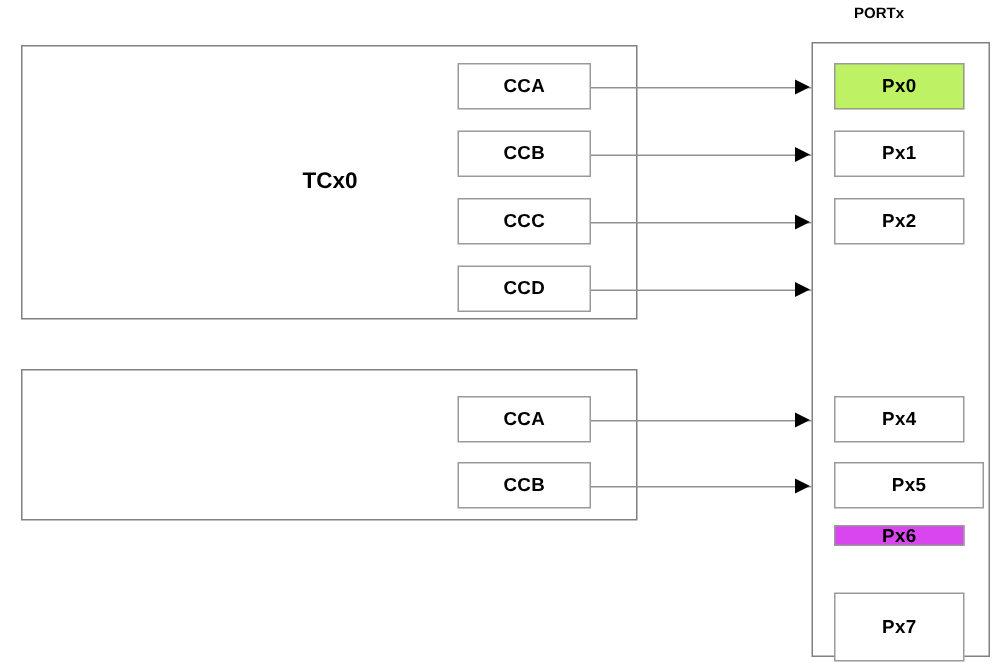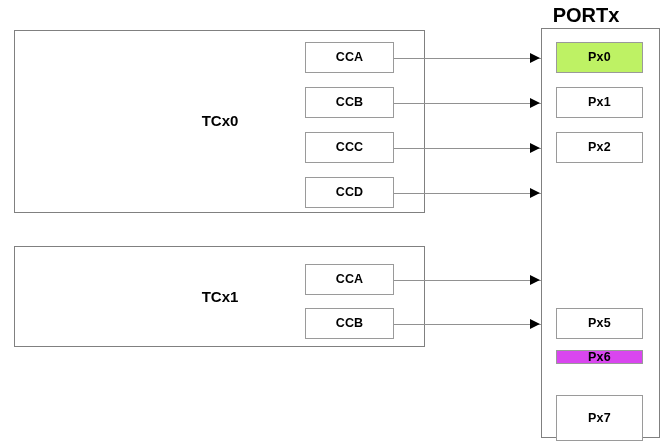--- a/index.html
+++ b/index.html
@@ -50,21 +50,21 @@
     font-size: 12.5px;
     color: #000000;
     letter-spacing: 0.2px;
     line-height: 1;
   }
 
   
   .group-title {
     position: absolute;
     font-weight: bold;
-    font-size: 20px;
+    font-size: 10px;
     color: #000000;
     text-align: center;
     white-space: nowrap;
     line-height: 1;
   }
 
   
   .conn-line {
     position: absolute;
     height: 0;
@@ -83,29 +83,29 @@
 <body>
 
 <div id="canvas">
     <div class="block" style="left: 14px; top: 30px; width: 411px; height: 183px; border-color: rgb(128, 128, 128); background: rgb(255, 255, 255);"></div>
     <div class="block-label" style="left: 172px; top: 113px; width: 96px; color: rgb(0, 0, 0);">TCx0</div>
     <div class="cell" style="left: 305px; top: 42px; width: 89px; height: 31px; border-color: rgb(154, 154, 154); background: rgb(255, 255, 255); color: rgb(0, 0, 0);">CCA</div>
     <div class="cell" style="left: 305px; top: 87px; width: 89px; height: 31px; border-color: rgb(154, 154, 154); background: rgb(255, 255, 255); color: rgb(0, 0, 0);">CCB</div>
     <div class="cell" style="left: 305px; top: 177px; width: 89px; height: 31px; border-color: rgb(154, 154, 154); background: rgb(255, 255, 255); color: rgb(0, 0, 0);">CCD</div>
     <div class="cell" style="left: 305px; top: 132px; width: 89px; height: 31px; border-color: rgb(154, 154, 154); background: rgb(255, 255, 255); color: rgb(0, 0, 0);">CCC</div>
     <div class="block" style="left: 14px; top: 246px; width: 411px; height: 101px; border-color: rgb(128, 128, 128); background: rgb(255, 255, 255);"></div>
-    <div class="block-label" style="left: 172px; top: 289px; width: 96px; color: rgb(0, 0, 0);">TCx1</div>
     <div class="cell" style="left: 305px; top: 264px; width: 89px; height: 31px; border-color: rgb(154, 154, 154); background: rgb(255, 255, 255); color: rgb(0, 0, 0);">CCA</div>
     <div class="cell" style="left: 305px; top: 308px; width: 89px; height: 31px; border-color: rgb(154, 154, 154); background: rgb(255, 255, 255); color: rgb(0, 0, 0);">CCB</div>
     <div class="group-title" style="left: 536px; top: 5px; width: 100px; color: rgb(0, 0, 0);">PORTx</div>
     <div class="block" style="left: 541px; top: 28px; width: 119px; height: 410px; border-color: rgb(128, 128, 128); background: rgb(255, 255, 255);"></div>
     <div class="cell" style="left: 556px; top: 42px; width: 87px; height: 31px; border-color: rgb(154, 154, 154); background: #bef264; color: rgb(0, 0, 0);">Px0</div>
     <div class="cell" style="left: 556px; top: 87px; width: 87px; height: 31px; border-color: rgb(154, 154, 154); background: rgb(255, 255, 255); color: rgb(0, 0, 0);">Px1</div>
     <div class="cell" style="left: 556px; top: 132px; width: 87px; height: 31px; border-color: rgb(154, 154, 154); background: rgb(255, 255, 255); color: rgb(0, 0, 0);">Px2</div>
-    <div class="cell" style="left: 556px; top: 308px; width: 87px; height: 31px; border-color: rgb(154, 154, 154); background: rgb(255, 255, 255); color: rgb(0, 0, 0);">Px5</div>
+    <div class="cell" style="left: 556px; top: 264px; width: 87px; height: 31px; border-color: rgb(154, 154, 154); background: rgb(255, 255, 255); color: rgb(0, 0, 0);">Px4</div>
+    <div class="cell" style="left: 556px; top: 308px; width: 100px; height: 31px; border-color: rgb(154, 154, 154); background: rgb(255, 255, 255); color: rgb(0, 0, 0);">Px5</div>
     <div class="cell" style="left: 556px; top: 350px; width: 87px; height: 14px; border-color: rgb(154, 154, 154); background: #d946ef; color: rgb(0, 0, 0);">Px6</div>
     <div class="cell" style="left: 556px; top: 395px; width: 87px; height: 46px; border-color: rgb(154, 154, 154); background: rgb(255, 255, 255); color: rgb(0, 0, 0);">Px7</div>
     <div class="conn-line" style="left: 394px; top: 58px; width: 147px; border-top-color: rgb(145, 145, 145);"></div>
     <div class="arrow-head" style="left: 530px; top: 53px; border-left-color: rgb(0, 0, 0);"></div>
     <div class="conn-line" style="left: 394px; top: 103px; width: 147px; border-top-color: rgb(145, 145, 145);"></div>
     <div class="arrow-head" style="left: 530px; top: 98px; border-left-color: rgb(0, 0, 0);"></div>
     <div class="conn-line" style="left: 394px; top: 148px; width: 147px; border-top-color: rgb(145, 145, 145);"></div>
     <div class="arrow-head" style="left: 530px; top: 143px; border-left-color: rgb(0, 0, 0);"></div>
     <div class="conn-line" style="left: 394px; top: 193px; width: 147px; border-top-color: rgb(145, 145, 145);"></div>
     <div class="arrow-head" style="left: 530px; top: 188px; border-left-color: rgb(0, 0, 0);"></div>

